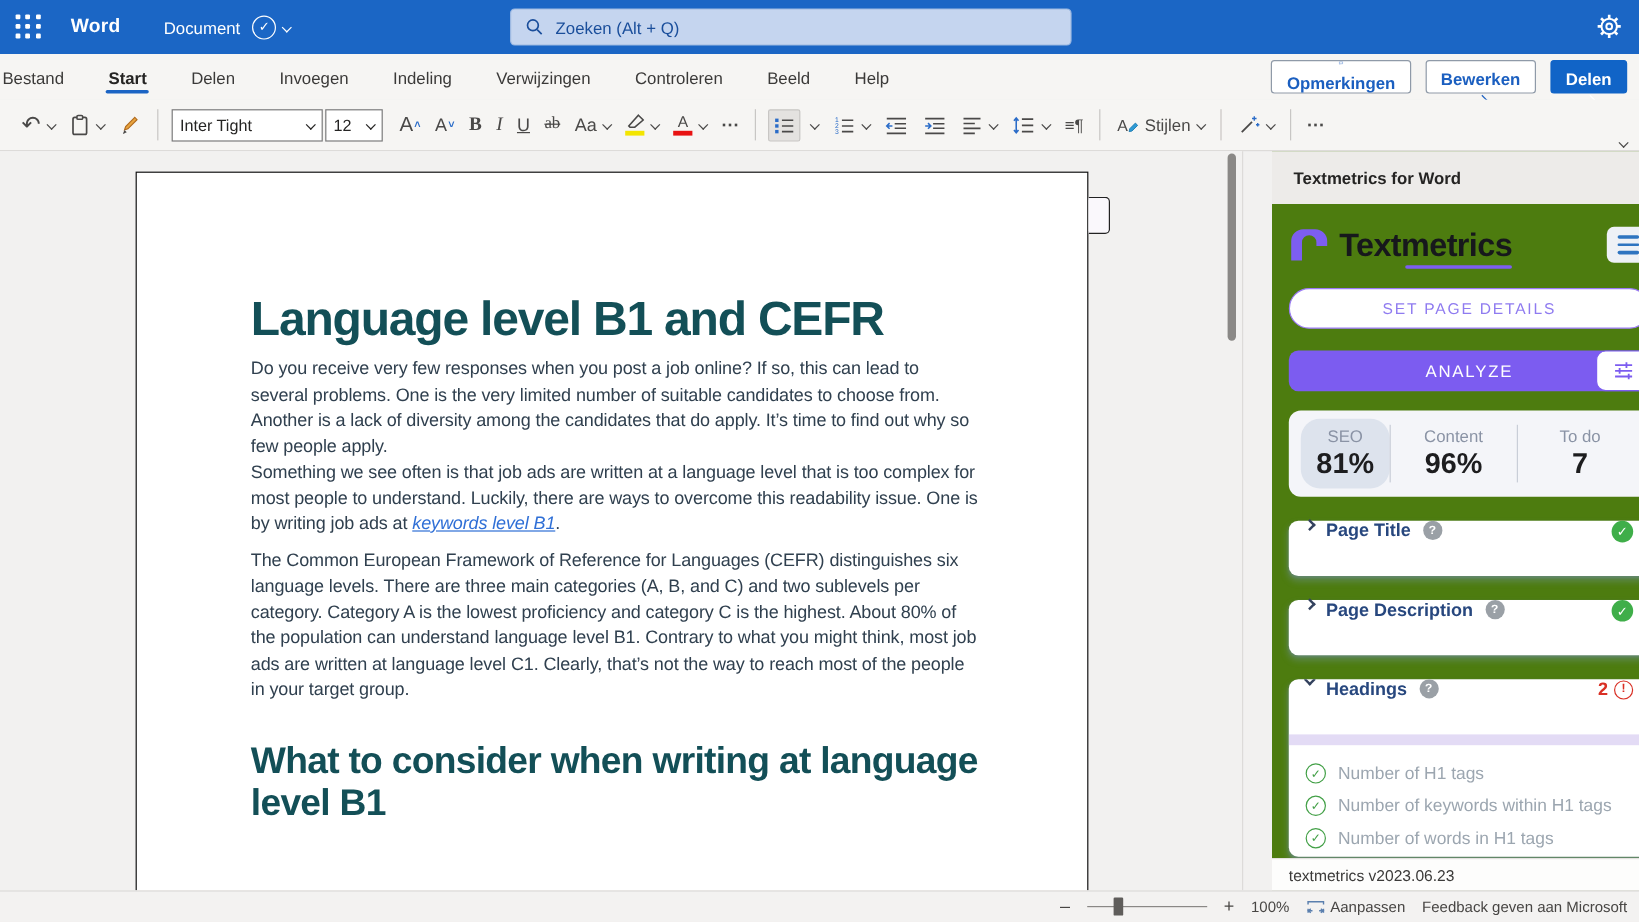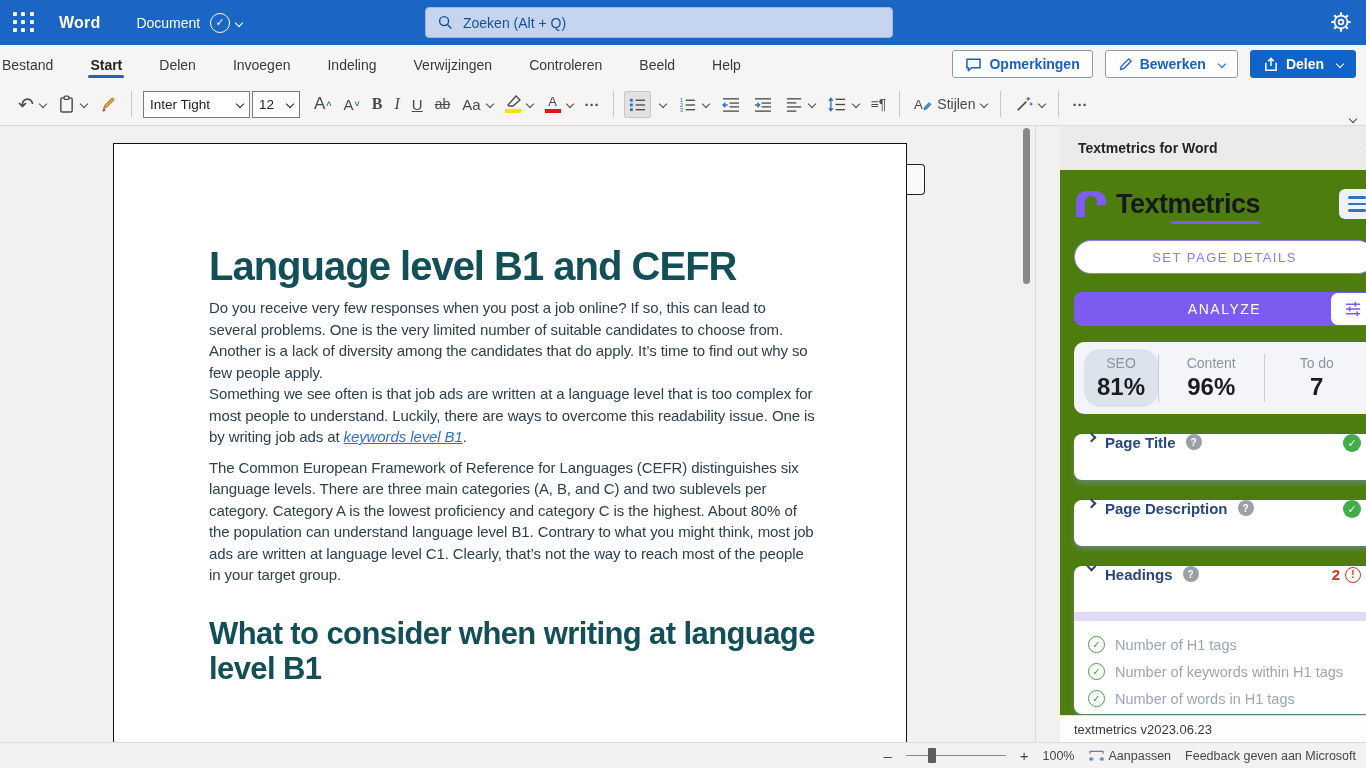--- a/index.html
+++ b/index.html
@@ -35,41 +35,41 @@
   
   .tabrow { position:absolute; left:0; top:45px; width:1366px; height:38px;
     background:#f6f5f3; display:flex; align-items:center; }
   .tabs { display:flex; gap:33px; font-size:14px; color:#3b3a39; }
   .tab { cursor:pointer; padding:9px 2px 7px; position:relative; white-space:nowrap; }
   .tab.active { font-weight:bold; color:#252423; }
   .tab.active::after { content:""; position:absolute; left:0; right:0; bottom:2px;
     height:3px; background:#1b64c4; border-radius:2px; }
   .tabrow-right { margin-left:auto; display:flex; gap:12px; margin-right:10px; align-items:center; }
   .rbtn { height:28px; display:flex; align-items:center; gap:7px; padding:0 12px;
-    font-size:14px; font-weight:bold; border-radius:3px; cursor:pointer; }
+    font-size:14px; font-weight:bold; border-radius:3px; cursor:pointer;flex-direction:column; }
   .rbtn.outline { background:#fff; border:1px solid #8f9aa8; color:#1b5fc0; }
   .rbtn.primary { background:#1164c7; color:#fff; border:1px solid #1164c7; }
 
   
   .toolbar { position:absolute; left:0; top:83px; width:1366px; height:43px;
     background:#f6f5f3; border-bottom:1px solid #dddbd9; display:flex;
     align-items:center; padding-left:12px; color:#4a4948; }
   .tbtn { display:flex; align-items:center; padding:4px 3px; margin:0 3px;
     cursor:pointer; border-radius:2px; font-size:15px; white-space:nowrap; }
   .tbtn.active-state { background:#e4e2e0; border:1px solid #c8c6c4; }
   .tsep { width:1px; height:26px; background:#c8c6c4; margin:0 7px; }
   .fontbox { display:flex; align-items:center; justify-content:space-between;
     background:#fff; border:1px solid #7a7a7a; height:27px; padding:0 6px;
     font-size:13.5px; color:#252423; cursor:pointer; }
-  .fontbox.name { width:107px; margin-left:4px; }
+  .fontbox.name { width:126px; margin-left:4px; }
   .fontbox.size { width:48px; margin-left:2px; margin-right:8px; }
   .glyph-b { font-weight:bold; font-size:16px; font-family:"Liberation Serif",serif; }
   .glyph-i { font-style:italic; font-size:16px; font-family:"Liberation Serif",serif; }
   .glyph-u { text-decoration:underline; font-size:15px; }
-  .glyph-ab { text-decoration:line-through; font-size:14px; }
+  .glyph-ab { text-decoration:line-through; font-size:14px;font-family:Liberation Serif, serif; }
   .mini-bar { display:block; height:4px; width:16px; margin-top:1px; }
   .stacked { display:flex; flex-direction:column; align-items:center; line-height:1; }
   .supmark { color:#2b6cc8; font-size:9px; font-weight:bold; margin-left:1px; vertical-align:7px; }
   .collapse-chev { position:absolute; right:10px; bottom:3px; color:#4a4948; }
 
   
   .canvas { position:absolute; left:0; top:126px; width:1036px; height:616px;
     background:#f2f1f0; overflow:hidden; border-right:1px solid #dddbd9; }
   .page { position:absolute; left:113px; top:17px; width:794px; height:640px;
     background:#fff; border:1px solid #111; padding:100px 90px 0 95px; }

